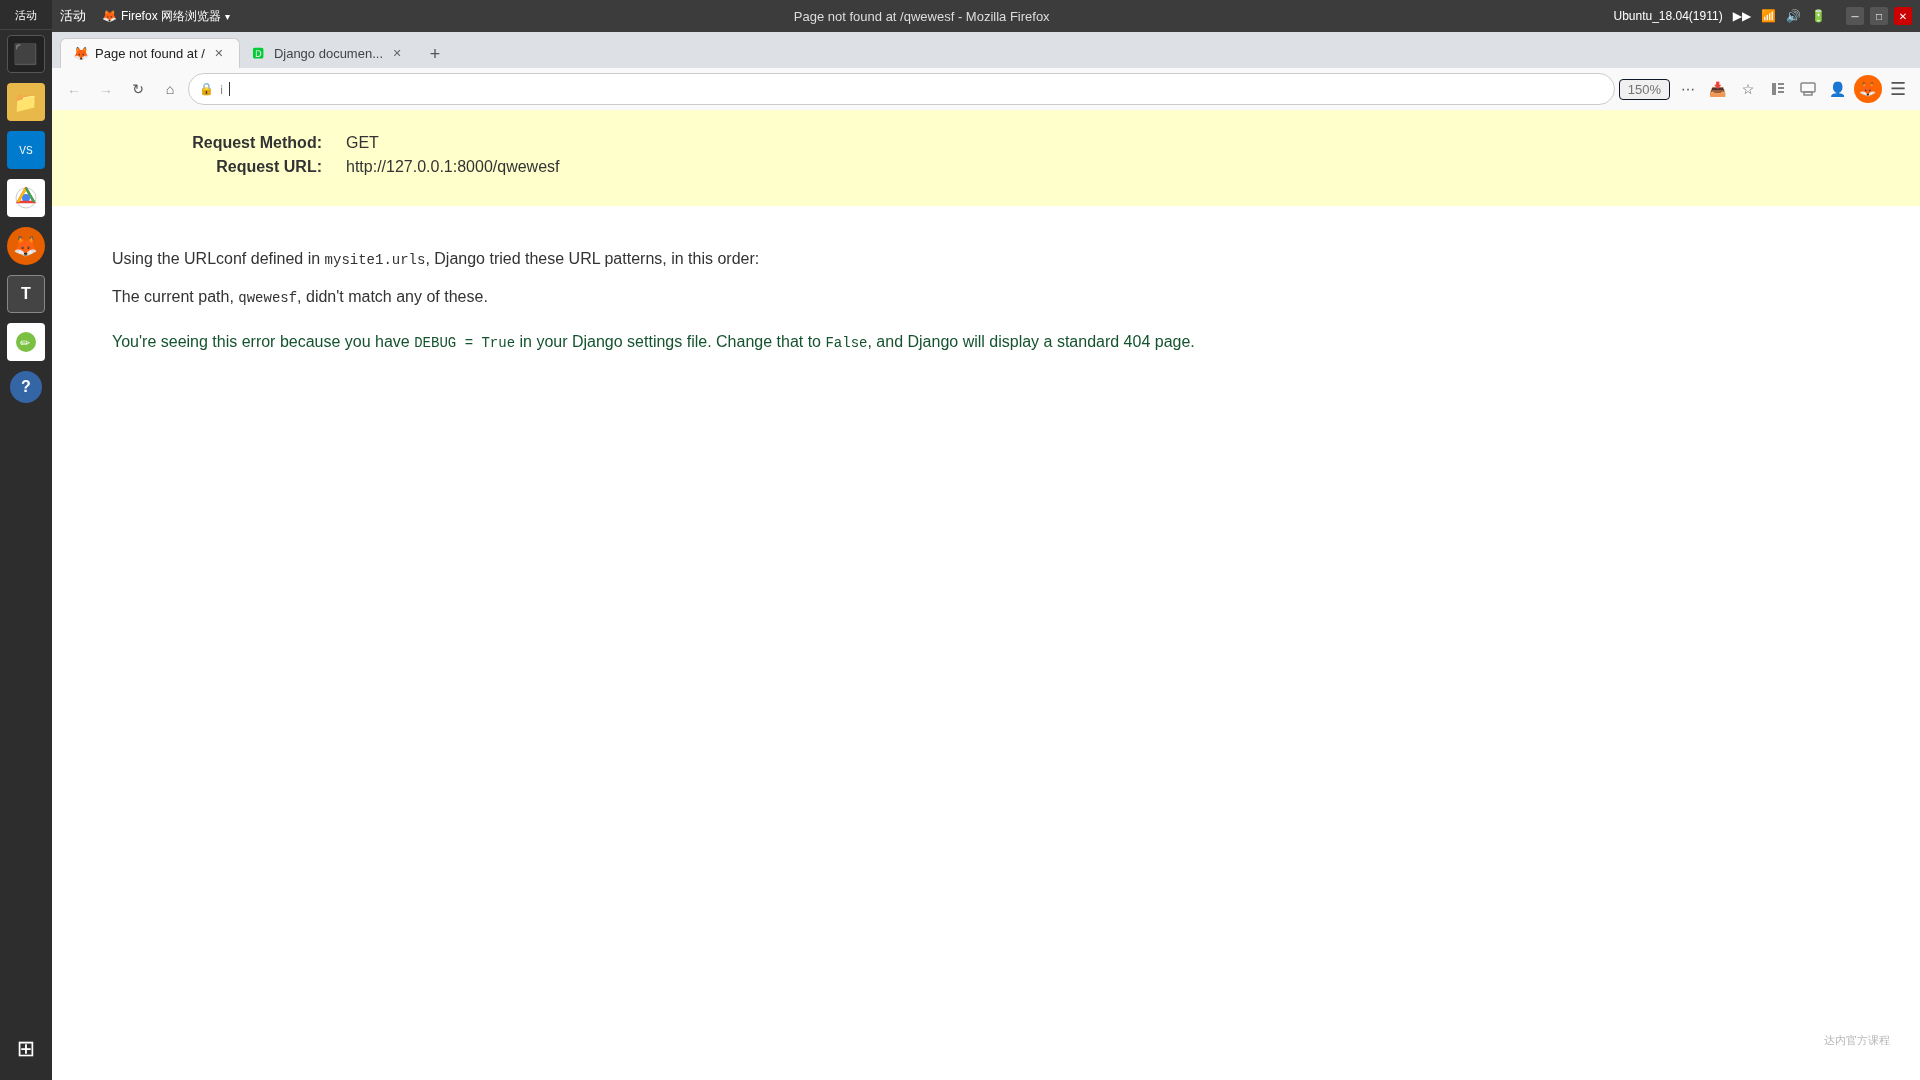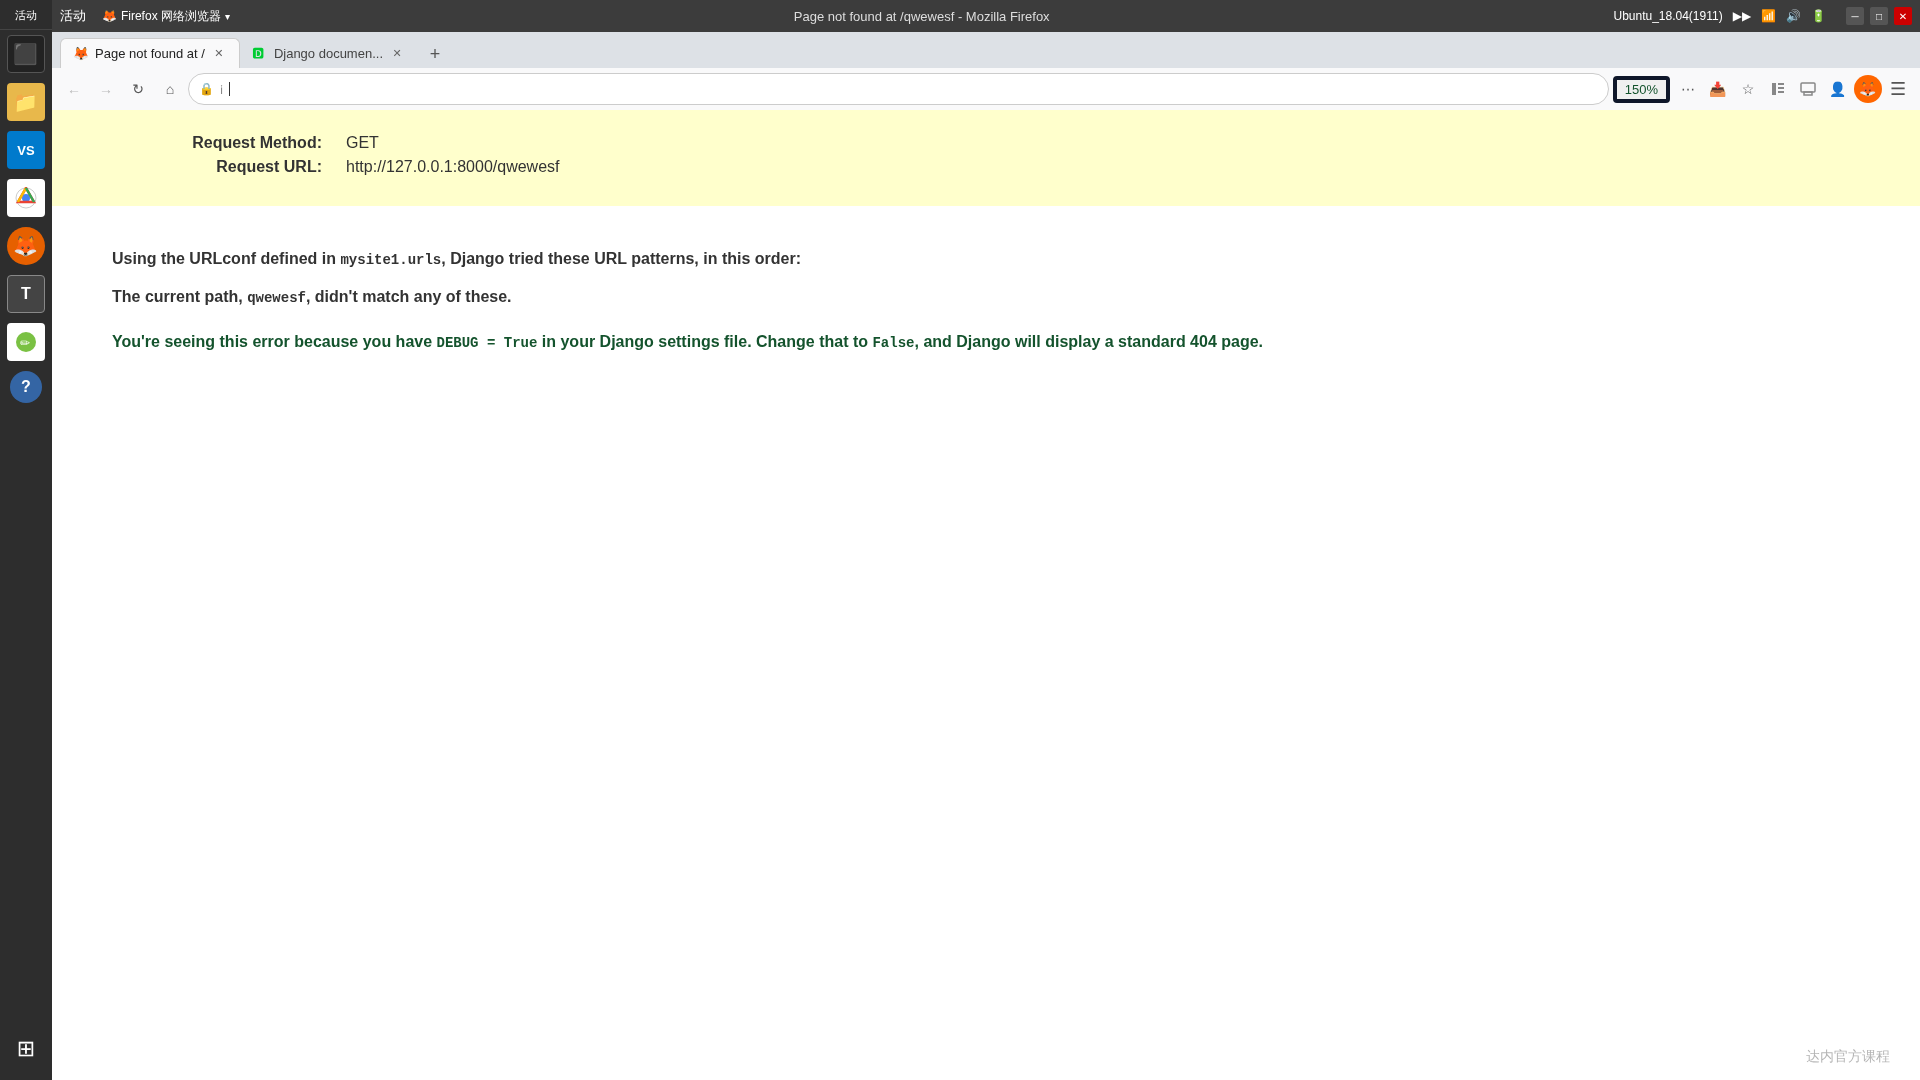--- a/index.html
+++ b/index.html
@@ -168,25 +168,25 @@
       display: flex; align-items: center;
       padding: 0 10px;
       font-size: 14px;
       gap: 6px;
     }
     .address-bar .lock-icon { color: #888; font-size: 12px; }
     .address-bar .url-text { flex: 1; color: #333; font-size: 14px; }
     .address-bar .cursor { display: inline-block; width: 1px; height: 14px; background: #333; vertical-align: middle; }
     .zoom-badge {
       background: #f0f0f0;
-      border: 4px solid #0f172a;
+      border: 1px solid #0f172a;
       border-radius: 4px;
       padding: 2px 8px;
       font-size: 13px;
-      color: #14532d;
+      color: #737373;
     }
     .nav-right-icons {
       display: flex; align-items: center; gap: 2px;
     }
     .nav-icon-btn {
       width: 28px; height: 28px;
       border-radius: 50%;
       display: flex; align-items: center; justify-content: center;
       cursor: pointer; color: #555; font-size: 14px;
     }
@@ -239,21 +239,20 @@
       color: #333;
       min-width: 160px;
       text-align: right;
     }
     .request-value {
       color: #333;
     }
 
     .page-section {
       padding: 20px 30px;
-      font-weight: bold;
     }
     .desc-text {
       font-size: 16px;
       color: #333;
       line-height: 1.6;
       margin-bottom: 12px;
     }
     .desc-text code, .inline-code {
       font-family: 'Courier New', monospace;
       font-size: 14px;
@@ -279,36 +278,36 @@
       margin-top: 20px;
     }
     .debug-note code {
       font-family: 'Courier New', monospace;
       font-size: 14px;
     }
 
     
     .watermark {
       position: fixed;
-      bottom: 14px;
+      bottom: 32px;
       right: 30px;
       color: rgba(0,0,0,0.3);
-      font-size: 14px;
+      font-size: 11px;
       text-align: left;
       pointer-events: none;
     }
   </style>
 </head>
 <body>
 
 <div class="os-taskbar-left">
   <div class="top-label">活动</div>
   <div class="taskbar-icon terminal">⬛</div>
   <div class="taskbar-icon files">📁</div>
-  <div class="taskbar-icon vscode" style="font-size:13px;font-weight:bold;">VS</div>
+  <div class="taskbar-icon vscode" style="font-size:10px;font-weight:normal;">VS</div>
   <div class="taskbar-icon chrome">
     <svg width="22" height="22" viewBox="0 0 22 22">
       <circle cx="11" cy="11" r="10" fill="white" stroke="#ccc"></circle>
       <circle cx="11" cy="11" r="4" fill="#4285f4"></circle>
       <path d="M11 1 L19 15 H3 Z" fill="none" stroke="#ea4335" stroke-width="2.5"></path>
       <path d="M3 15 L11 1" fill="none" stroke="#fbbc05" stroke-width="2.5"></path>
       <path d="M11 1 L19 15" fill="none" stroke="#34a853" stroke-width="2.5"></path>
     </svg>
   </div>
   <div class="taskbar-icon firefox" style="background:#e66000; border-radius:50%;">🦊</div>

